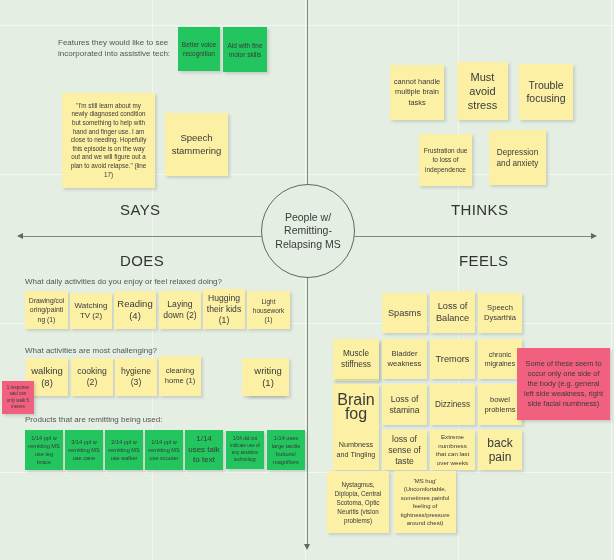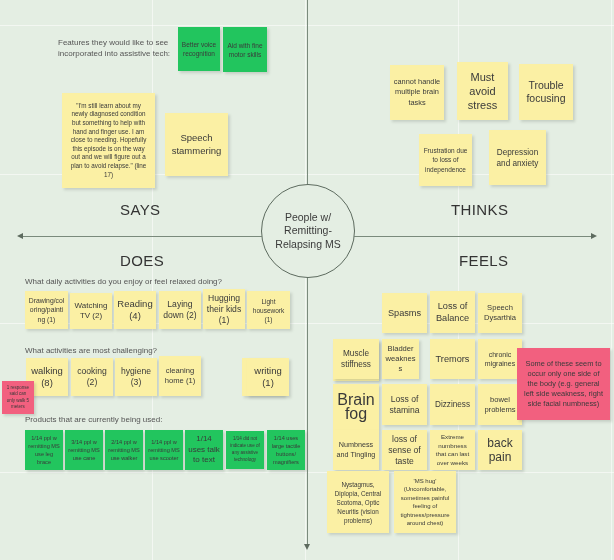--- a/index.html
+++ b/index.html
@@ -150,21 +150,21 @@
   </div>
 
   <div class="quad-label" id="label-says">SAYS</div>
   <div class="quad-label" id="label-does">DOES</div>
   <div class="quad-label" id="label-thinks">THINKS</div>
   <div class="quad-label" id="label-feels">FEELS</div>
 
   <div class="prompt" id="prompt-features">Features they would like to see incorporated into assistive tech:</div>
   <div class="prompt" id="prompt-daily">What daily activities do you enjoy or feel relaxed doing?</div>
   <div class="prompt" id="prompt-challenge">What activities are most challenging?</div>
-  <div class="prompt" id="prompt-products">Products that are currently being used:</div>
+  <div class="prompt" id="prompt-products">Products that are remitting being used:</div>
 
   <div class="note blue" style="left:178px; top:27px; width:42px; height:44px; font-size:6.5px; line-height:9px;">
     <span>Better voice recognition</span>
   </div>
   <div class="note blue" style="left:223px; top:27px; width:44px; height:45px; font-size:6.5px; line-height:9px;">
     <span>Aid with fine motor skills</span>
   </div>
   <div class="note yellow" style="left:62px; top:93px; width:93px; height:95px; font-size:6.3px; line-height:8.6px; padding:6px 7px;">
     <span>"I'm still learn about my newly diagnosed condition but something to help with hand and finger use. I am close to needing. Hopefully this episode is on the way out and we will figure out a plan to avoid relapse." (line 17)</span>
   </div>
@@ -261,21 +261,21 @@
   <div class="note yellow" style="left:430px; top:291px; width:45px; height:42px; font-size:9.2px; line-height:12px;">
     <span>Loss of Balance</span>
   </div>
   <div class="note yellow" style="left:478px; top:293px; width:44px; height:40px; font-size:7.6px; line-height:10px;">
     <span>Speech Dysarthia</span>
   </div>
 
   <div class="note yellow" style="left:333px; top:339px; width:46px; height:40px; font-size:8.2px; line-height:11px;">
     <span>Muscle stiffness</span>
   </div>
-  <div class="note yellow" style="left:382px; top:339px; width:37px; height:40px; font-size:7.6px; line-height:10px;">
+  <div class="note yellow" style="left:382px; top:339px; width:45px; height:40px; font-size:7.6px; line-height:10px;">
     <span>Bladder weakness</span>
   </div>
   <div class="note yellow" style="left:430px; top:339px; width:45px; height:40px; font-size:9.2px; line-height:12px;">
     <span>Tremors</span>
   </div>
   <div class="note yellow" style="left:478px; top:339px; width:44px; height:40px; font-size:7px; line-height:9.5px;">
     <span>chronic migraines</span>
   </div>
 
   <div class="note yellow" style="left:333px; top:384px; width:46px; height:46px; font-size:16px; line-height:14px;">

